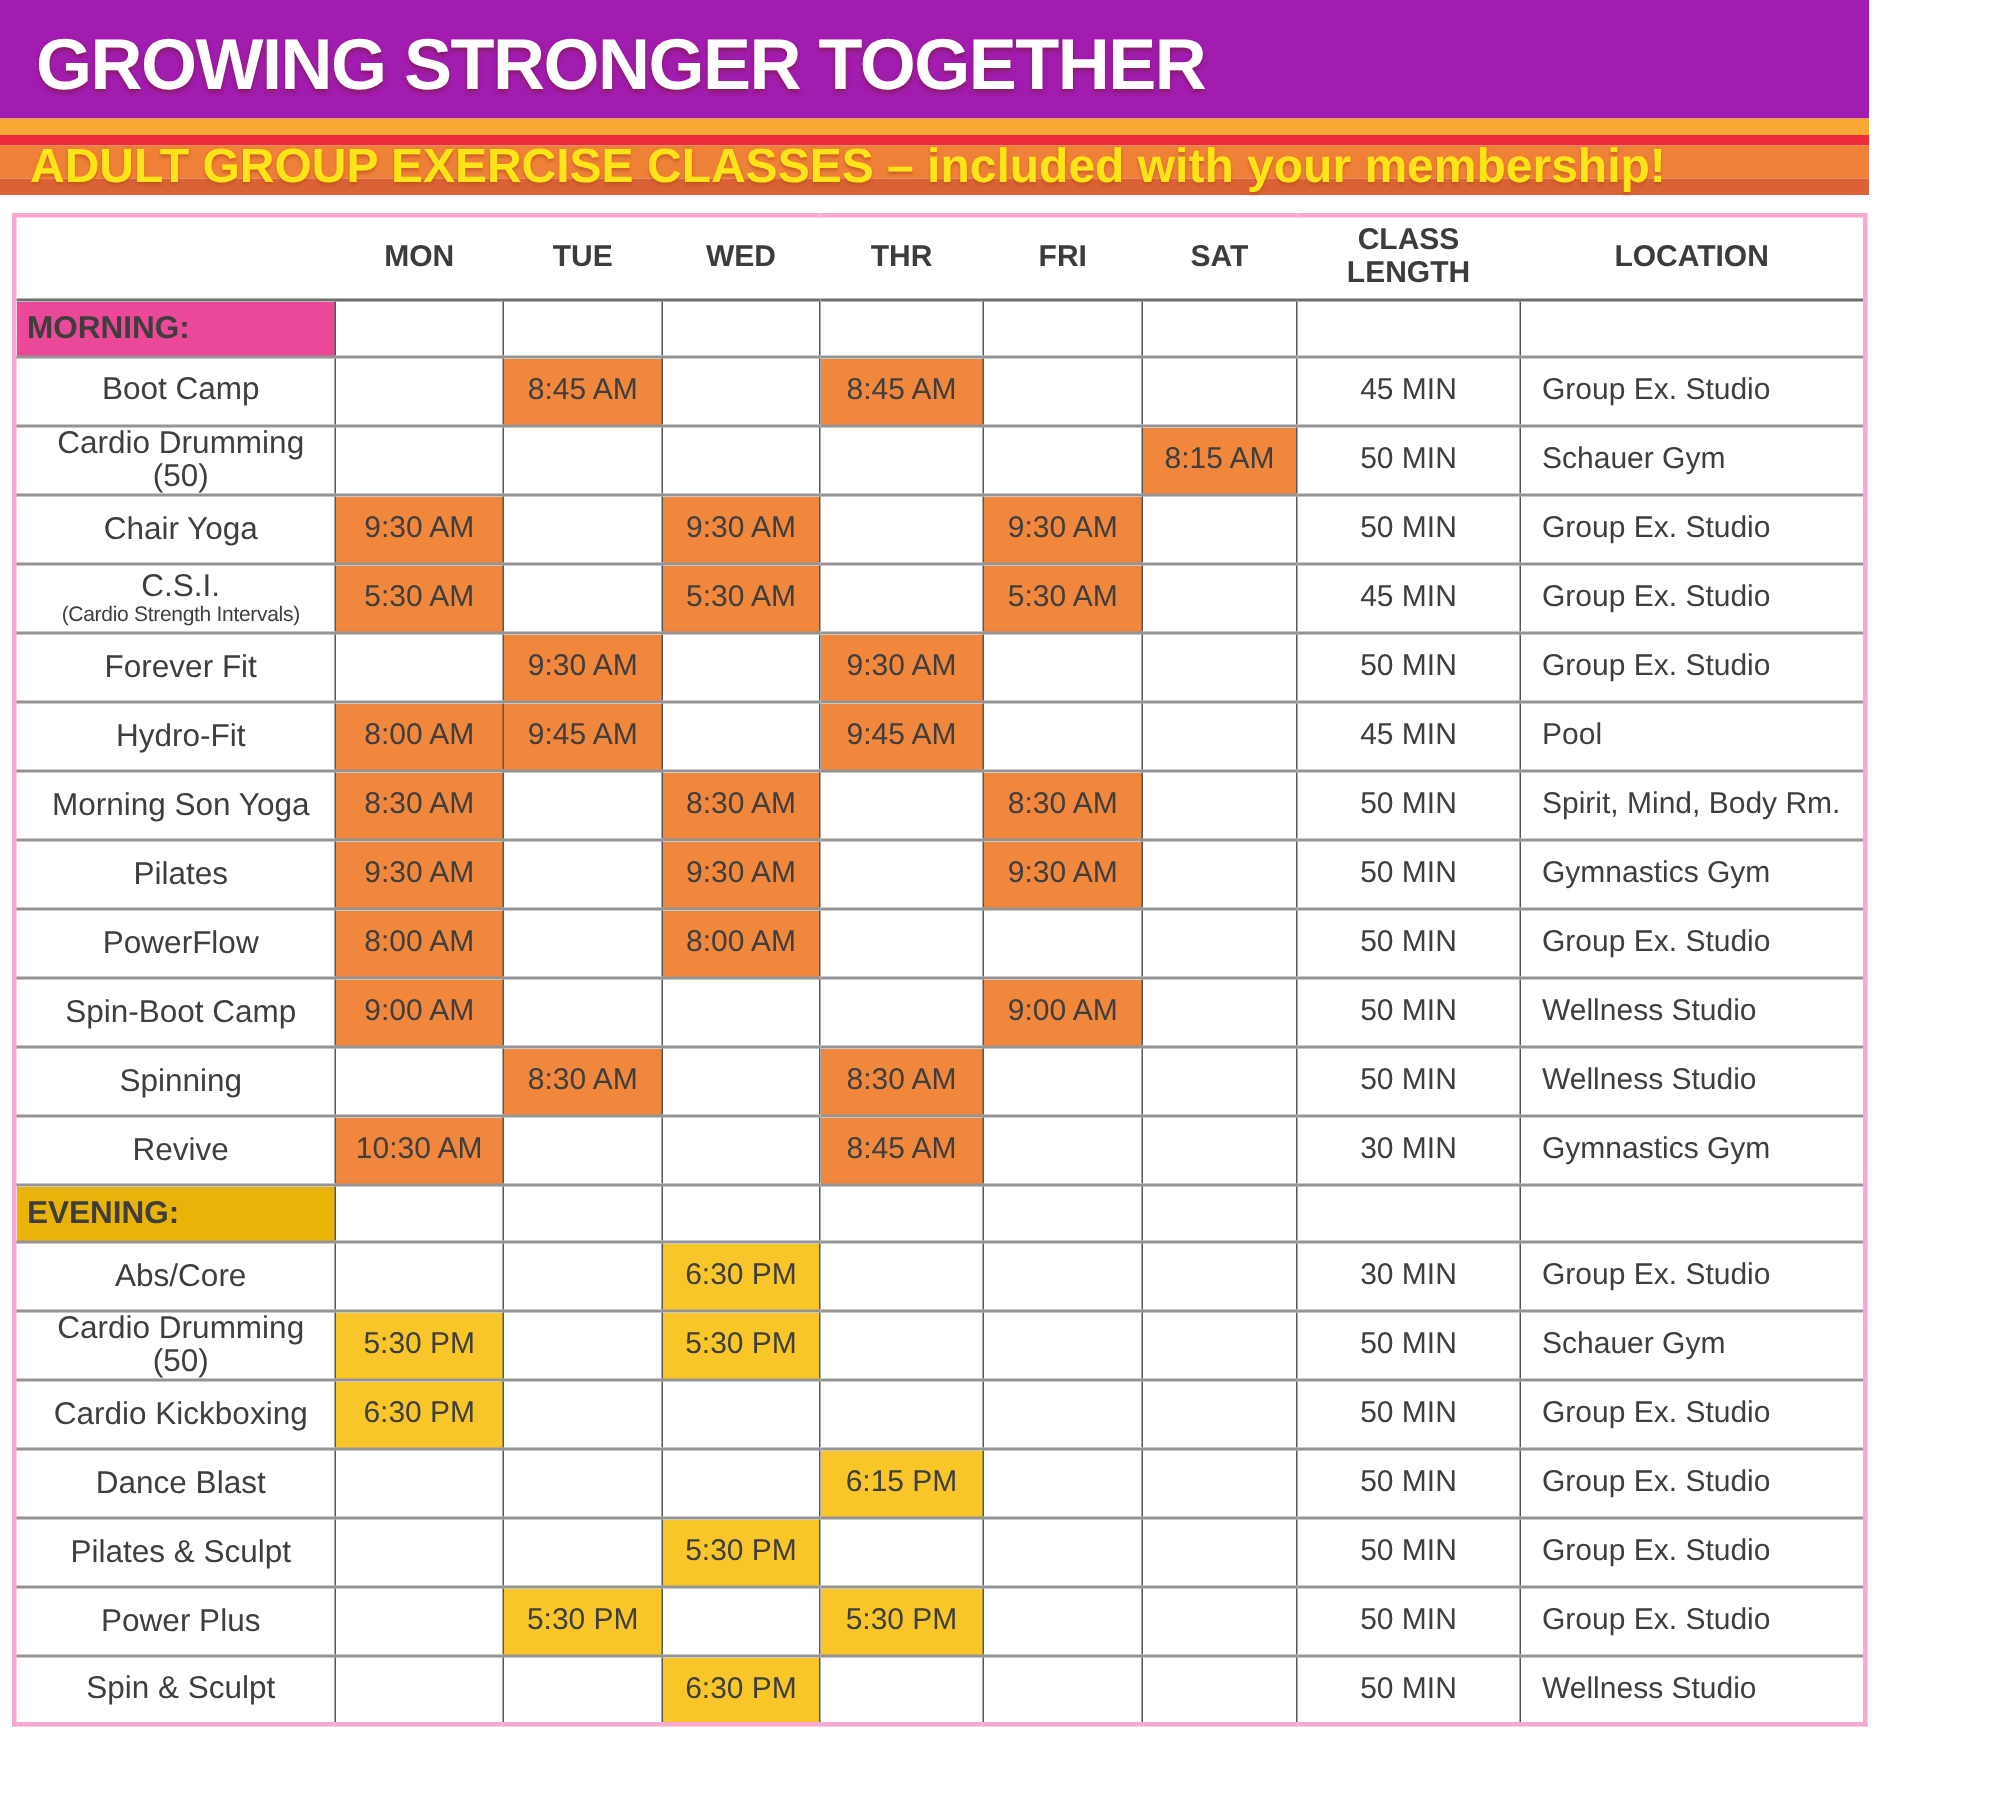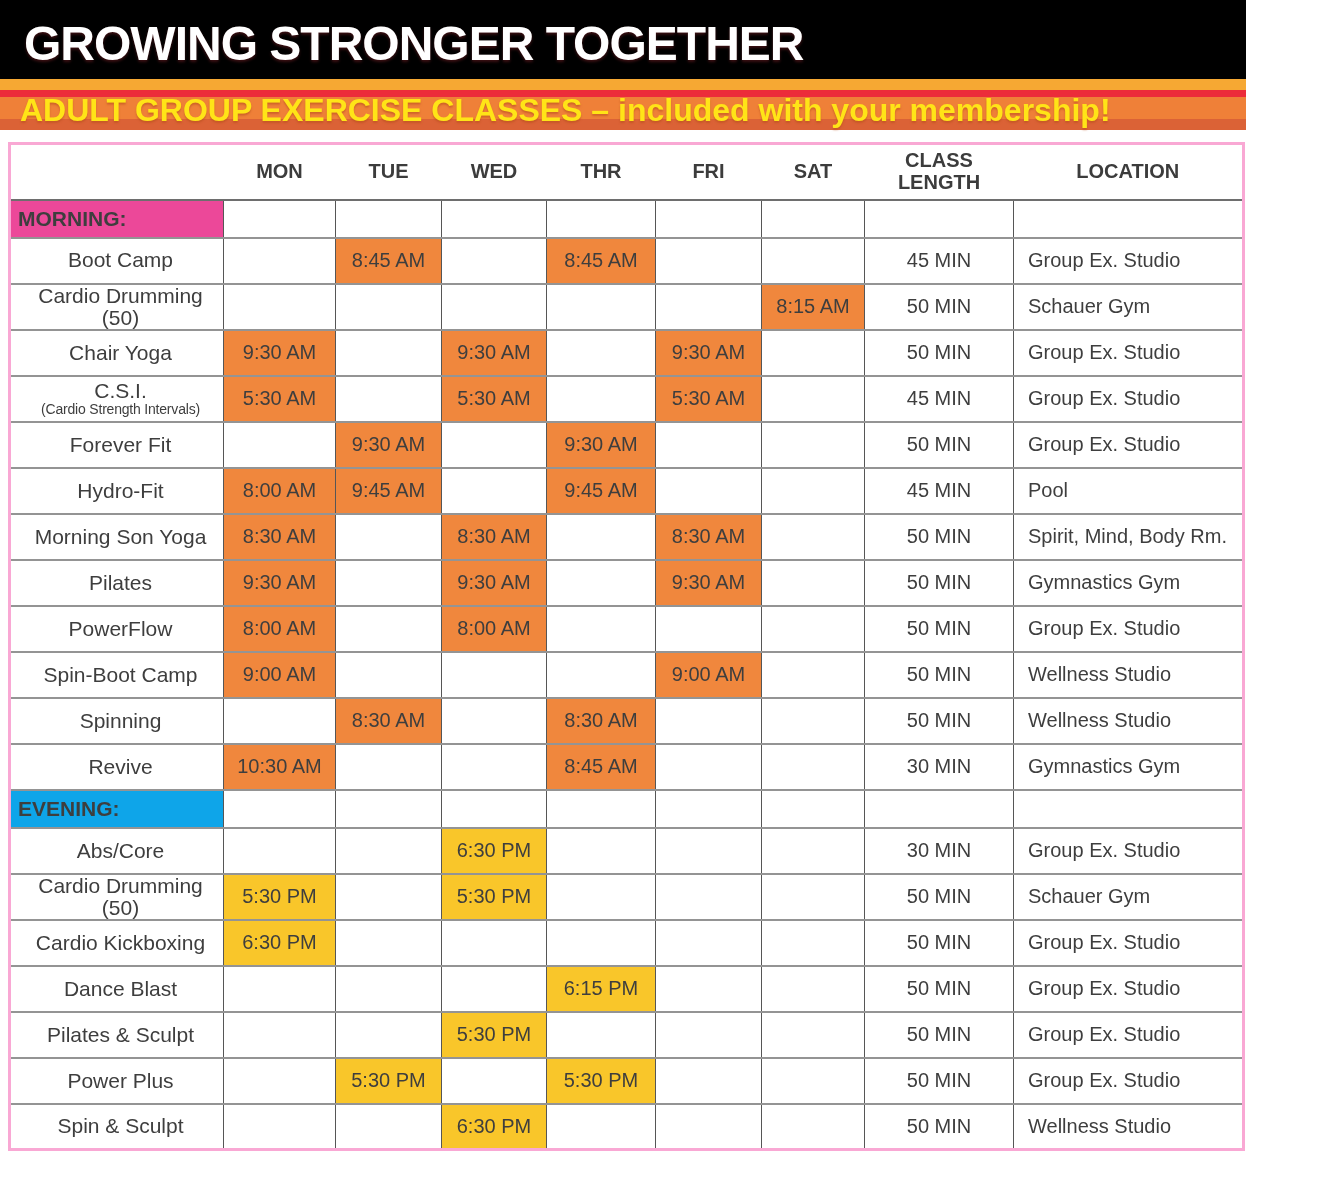--- a/index.html
+++ b/index.html
@@ -8,21 +8,21 @@
     width: 1339px; height: 1200px;
     background: #ffffff;
     font-family: "Liberation Sans", sans-serif;
     overflow: hidden;
   }
   .page { position: relative; width: 1339px; height: 1200px; }
 
   
   .banner { position: relative; width: 1246px; }
   .banner-main {
-    height: 79px; background: #000000;
+    height: 79px; background: #a21caf;
     display: flex; align-items: center;
   }
   .banner-main h1 {
     margin: 0; padding: 8px 0 0 24px;
     font-size: 48px; font-weight: bold; color: #ffffff;
     letter-spacing: -1px; white-space: nowrap;
     text-shadow: 0 2px 3px rgba(110,30,35,.55);
   }
   .stripe-gold  { height: 11px; background: #F6A833; }
   .stripe-red   { height: 7px;  background: #EC2C3A; }
@@ -74,21 +74,21 @@
 
   tr.section-row { height: 38px; }
   tr.data-row    { height: 46px; }
 
   td.section-cell {
     font-weight: bold; font-size: 21px;
     text-align: left; padding-left: 7px;
     vertical-align: middle; color: #3E3E3E;
   }
   .section-morning { background: #ec4899; }
-  .section-evening { background: #0ea5e9; }
+  .section-evening { background: #eab308; }
 
   td.name {
     text-align: center; padding-left: 7px;
     font-size: 21px; vertical-align: middle; line-height: 1.05;
   }
   td.name .sub { display: block; font-size: 14px; letter-spacing: -0.2px; }
 
   td.time {
     text-align: center; vertical-align: middle;
     font-size: 20px;

